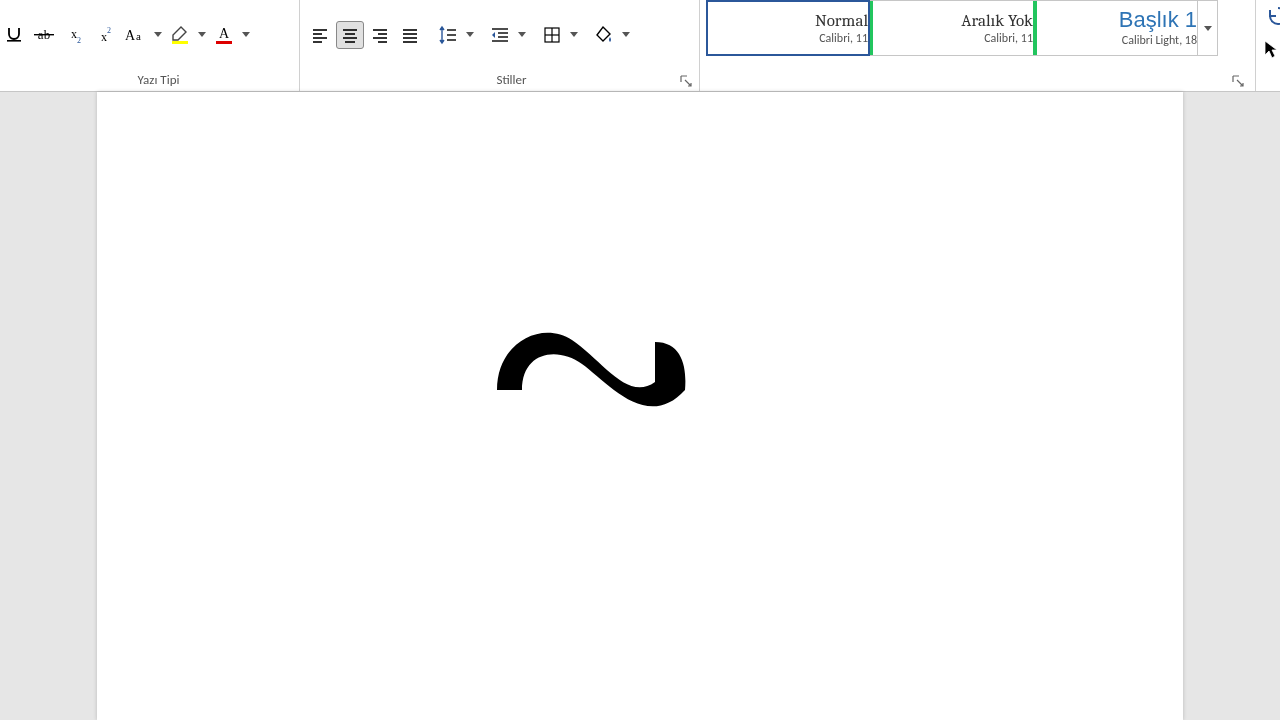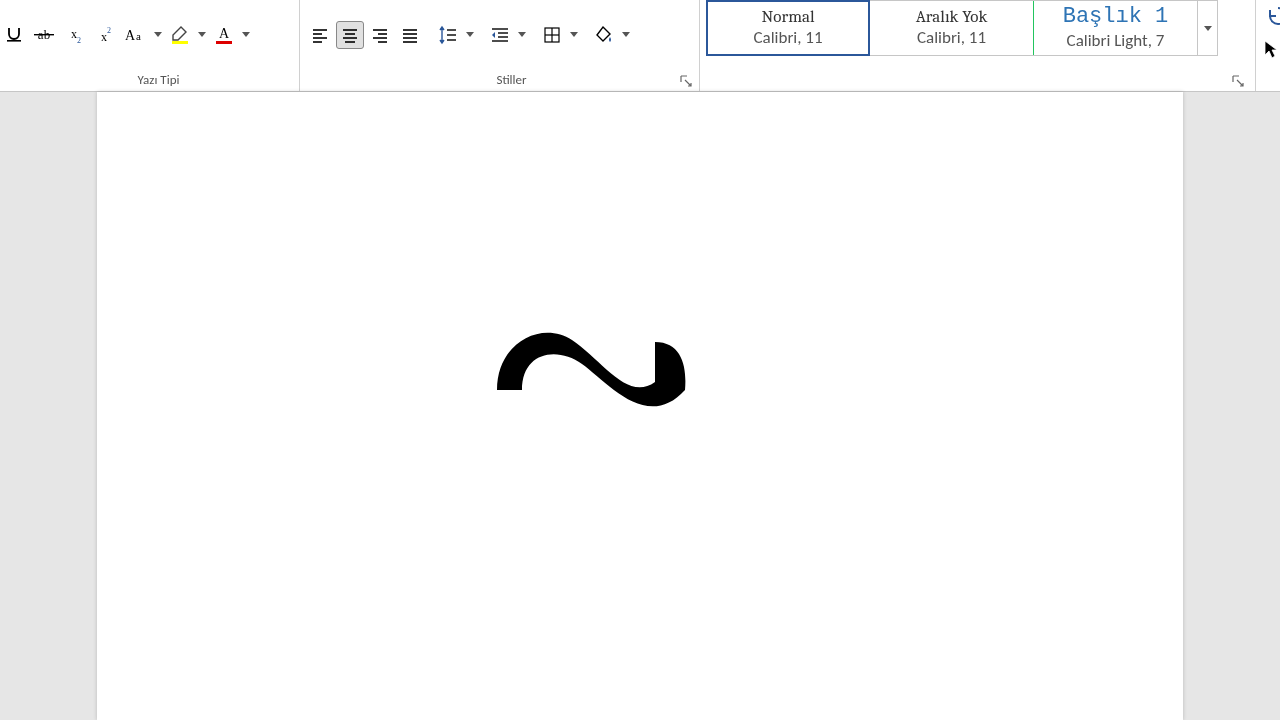--- a/index.html
+++ b/index.html
@@ -96,45 +96,45 @@
     gap: 0;
     border: 1px solid #c6c6c6;
     height: 56px;
     align-items: stretch;
     background:#fff;
   }
   .style-card {
     width: 164px;
     display: flex;
     flex-direction: column;
-    align-items: center;
+    align-items: flex-end;
     justify-content: center;
     gap: 2px;
     cursor: pointer;
     position: relative;
   }
-  .style-card + .style-card { border-left: 1px solid #22c55e; }
+  .style-card + .style-card { border-left: 4px solid #22c55e; }
   .style-card.selected {
     border: 2px solid #2b579a;
     margin: -1px;
     z-index: 1;
     background:#fff;
   }
   .style-card .title {
     font-family: Cambria, Georgia, serif;
     font-size: 17px;
     line-height: 1;
   }
   .style-card .title.heading1 {
-    font-family: Liberation Mono, monospace;
+    font-family: Liberation Sans, sans-serif;
     color: #2e74b5;
     font-size: 22px;
   }
   .style-card .sub {
-    font-size: 17px;
+    font-size: 12px;
     color: #555;
   }
   .gallery-more {
     width: 20px;
     display:flex;
     align-items:center;
     justify-content:center;
     border-left:1px solid #c6c6c6;
     cursor:pointer;
   }
@@ -353,21 +353,21 @@
         <div class="style-card selected">
           <span class="title">Normal</span>
           <span class="sub">Calibri, 11</span>
         </div>
         <div class="style-card">
           <span class="title">Aralık Yok</span>
           <span class="sub">Calibri, 11</span>
         </div>
         <div class="style-card">
           <span class="title heading1">Başlık 1</span>
-          <span class="sub">Calibri Light, 7</span>
+          <span class="sub">Calibri Light, 18</span>
         </div>
         <div class="gallery-more">
           <span class="caret"></span>
         </div>
       </div>
     </div>
     <div class="group-label-row">
       <span class="launcher">
         <svg width="12" height="12" viewBox="0 0 12 12">
           <path d="M1 1 H7 M1 1 V7" stroke="#666" stroke-width="1.2" fill="none"></path>

